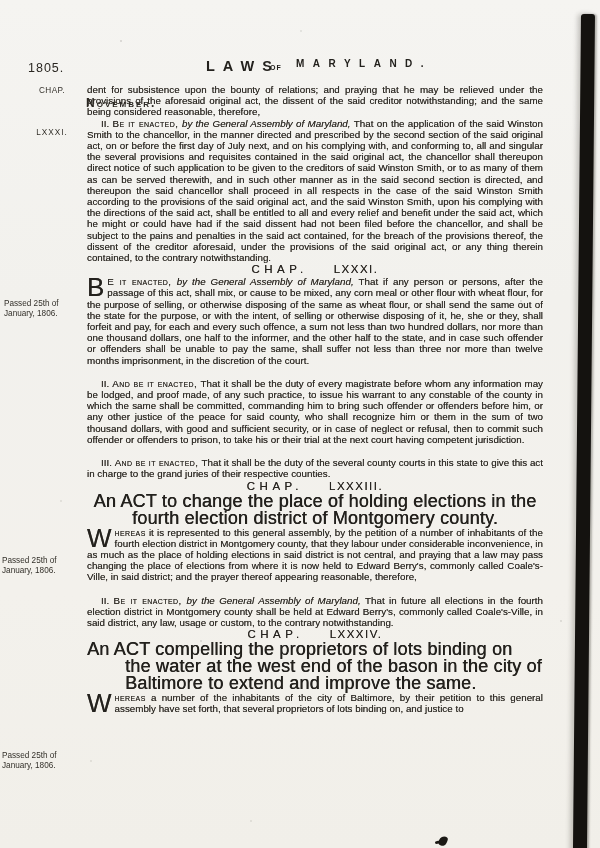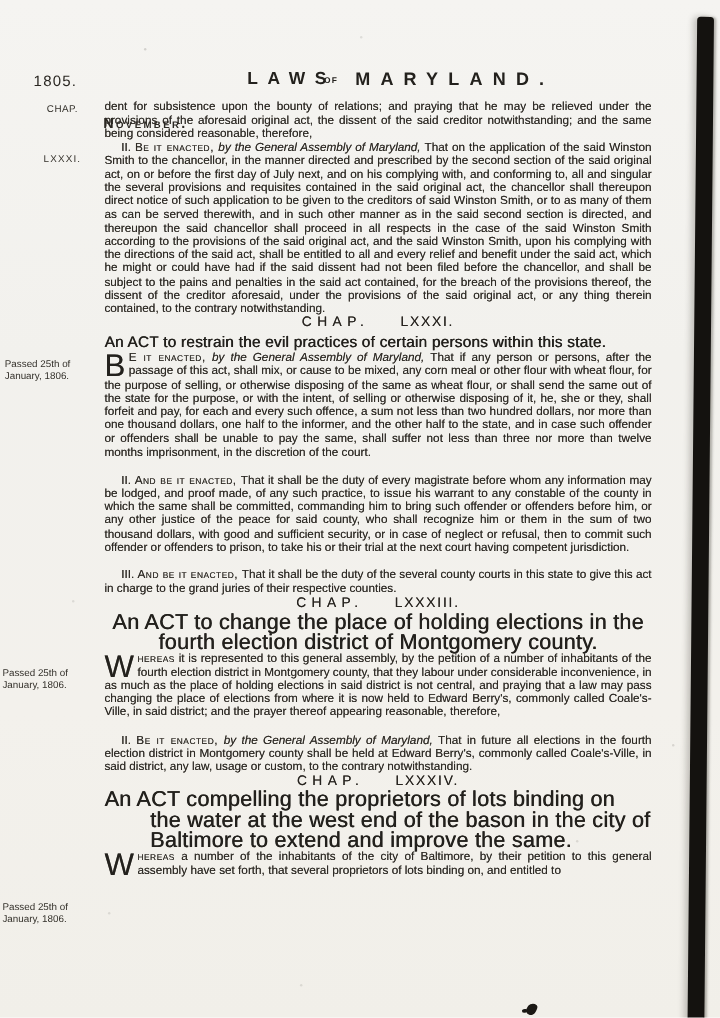--- a/index.html
+++ b/index.html
@@ -27,21 +27,21 @@
     background:#14120f;border-radius:3px;
     transform:rotate(0.55deg);transform-origin:top left;
     box-shadow:-3px 0 5px rgba(40,35,28,.25), 2px 0 2px rgba(40,35,28,.3);
   }
   
   .pagehead span{position:absolute;white-space:nowrap;}
   .hd-year{left:28px;top:61px;font-size:12.5px;letter-spacing:1px;color:#2a2722;}
   .hd-month{left:86px;top:60px;font-size:12px;font-variant:small-caps;letter-spacing:2px;font-weight:bold;color:#2a2722;margin-top:36px;}
   .hd-laws{left:206px;top:58px;font-size:14.5px;letter-spacing:8px;font-weight:bold;color:#23211d;}
   .hd-of{left:270px;top:61px;font-size:10px;font-variant:small-caps;letter-spacing:1px;font-weight:bold;color:#23211d;}
-  .hd-maryland{left:296px;top:58px;font-size:15px;letter-spacing:8.5px;font-weight:bold;color:#23211d;}
+  .hd-maryland{left:296px;top:58px;font-size:10px;letter-spacing:8.5px;font-weight:bold;color:#23211d;}
   
   .marg{position:absolute;font-size:8.2px;line-height:9.6px;color:#33302a;}
   .m-chap{top:86px;left:20px;width:64px;text-align:center;letter-spacing:1.5px;}
   .m-chap .l2{letter-spacing:1px;display:block;margin-top:32px;}
   .m-p82{top:299px;left:4px;width:66px;}
   .m-p83{top:556px;left:2px;width:66px;}
   .m-p84{top:751px;left:2px;width:66px;}
   
   .main{
     position:absolute;left:87px;top:84px;width:456px;
@@ -93,36 +93,35 @@
   <aside class="marg m-p83">Passed 25th of January, 1806.</aside>
   <aside class="marg m-p84">Passed 25th of January, 1806.</aside>
 
   <main class="main">
 
     <p class="cont">dent for subsistence upon the bounty of relations; and praying that he may be relieved under the provisions of the aforesaid original act, the dissent of the said creditor notwithstanding; and the same being considered reasonable, therefore,</p>
 
     <p class="sect"><span>II. </span><span class="sc">Be it enacted, </span><span class="it">by the General Assembly of Maryland, </span><span>That on the application of the said Winston Smith to the chancellor, in the manner directed and prescribed by the second section of the said original act, on or before the first day of July next, and on his complying with, and conforming to, all and singular the several provisions and requisites contained in the said original act, the chancellor shall thereupon direct notice of such application to be given to the creditors of said Winston Smith, or to as many of them as can be served therewith, and in such other manner as in the said second section is directed, and thereupon the said chancellor shall proceed in all respects in the case of the said Winston Smith according to the provisions of the said original act, and the said Winston Smith, upon his complying with the directions of the said act, shall be entitled to all and every relief and benefit under the said act, which he might or could have had if the said dissent had not been filed before the chancellor, and shall be subject to the pains and penalties in the said act contained, for the breach of the provisions thereof, the dissent of the creditor aforesaid, under the provisions of the said original act, or any thing therein contained, to the contrary notwithstanding.</span></p>
 
     <p class="chap-head"><span class="cw">CHAP.</span><span class="cn">LXXXI.</span></p>
-    <p class="act-title oneline">An ACT to restrain the evil practices of certain persons within this state.</p>
 
     <p class="dropcap-para"><span class="dropcap">B</span><span class="sc">E it enacted, </span><span class="it">by the General Assembly of Maryland, </span><span>That if any person or persons, after the passage of this act, shall mix, or cause to be mixed, any corn meal or other flour with wheat flour, for the purpose of selling, or otherwise disposing of the same as wheat flour, or shall send the same out of the state for the purpose, or with the intent, of selling or otherwise disposing of it, he, she or they, shall forfeit and pay, for each and every such offence, a sum not less than two hundred dollars, nor more than one thousand dollars, one half to the informer, and the other half to the state, and in case such offender or offenders shall be unable to pay the same, shall suffer not less than three nor more than twelve months imprisonment, in the discretion of the court.</span></p>
 
     <p class="sect sect-sp"><span>II. </span><span class="sc">And be it enacted, </span><span>That it shall be the duty of every magistrate before whom any information may be lodged, and proof made, of any such practice, to issue his warrant to any constable of the county in which the same shall be committed, commanding him to bring such offender or offenders before him, or any other justice of the peace for said county, who shall recognize him or them in the sum of two thousand dollars, with good and sufficient security, or in case of neglect or refusal, then to commit such offender or offenders to prison, to take his or their trial at the next court having competent jurisdiction.</span></p>
 
     <p class="sect sect-sp"><span>III. </span><span class="sc">And be it enacted, </span><span>That it shall be the duty of the several county courts in this state to give this act in charge to the grand juries of their respective counties.</span></p>
 
     <p class="chap-head mt6"><span class="cw">CHAP.</span><span class="cn">LXXXIII.</span></p>
     <p class="act-title" style="text-align:center;">An ACT to change the place of holding elections in the fourth election district of Montgomery county.</p>
 
     <p class="dropcap-para"><span class="dropcap">W</span><span class="sc">hereas</span><span> it is represented to this general assembly, by the petition of a number of inhabitants of the fourth election district in Montgomery county, that they labour under considerable inconvenience, in as much as the place of holding elections in said district is not central, and praying that a law may pass changing the place of elections from where it is now held to Edward Berry's, commonly called Coale's-Ville, in said district; and the prayer thereof appearing reasonable, therefore,</span></p>
 
     <p class="sect sect-sp"><span>II. </span><span class="sc">Be it enacted, </span><span class="it">by the General Assembly of Maryland, </span><span>That in future all elections in the fourth election district in Montgomery county shall be held at Edward Berry's, commonly called Coale's-Ville, in said district, any law, usage or custom, to the contrary notwithstanding.</span></p>
 
     <p class="chap-head mt6"><span class="cw">CHAP.</span><span class="cn">LXXXIV.</span></p>
     <p class="act-title hang">An ACT compelling the proprietors of lots binding on the water at the west end of the bason in the city of Baltimore to extend and improve the same.</p>
 
-    <p class="dropcap-para"><span class="dropcap">W</span><span class="sc">hereas</span><span> a number of the inhabitants of the city of Baltimore, by their petition to this general assembly have set forth, that several proprietors of lots binding on, and entitled to</span></p>
+    <p class="dropcap-para"><span class="dropcap">W</span><span class="sc">hereas</span><span> a number of the inhabitants of the city of Baltimore, by their petition to this general assembly have set forth, that several proprietors of lots binding on, and justice to</span></p>
 
   </main>
 
   <div class="ink-blot"></div>
 </div>
 
 </body></html>

